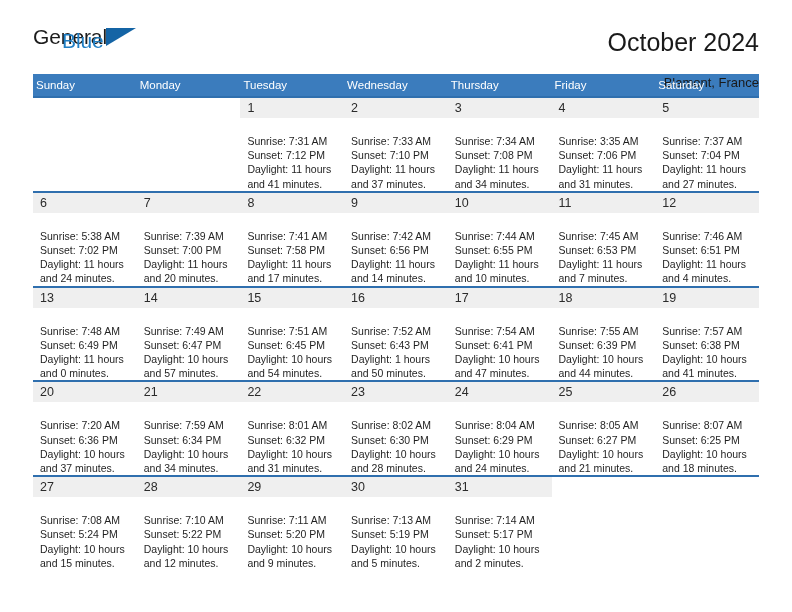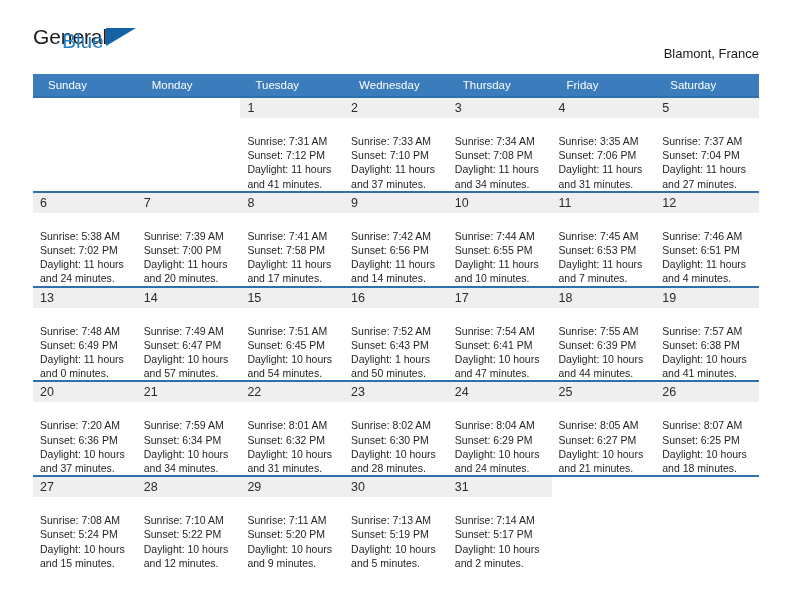--- a/index.html
+++ b/index.html
@@ -85,21 +85,21 @@
     width: 726px;
     border-collapse: collapse;
     table-layout: fixed;
   }
   .calendar th {
     background: #3b7cbd;
     color: #ffffff;
     font-size: 11.5px;
     font-weight: normal;
     text-align: left;
-    padding: 5px 0 5px 15px;
+    padding: 5px 0 5px 3px;
     height: 20px;
     box-sizing: border-box;
   }
   .calendar td {
     vertical-align: top;
     padding: 0;
     border-top: 2px solid #2f6fae;
     width: 103.7px;
     height: 89px;
     box-sizing: border-box;
@@ -139,20 +139,21 @@
 
   <div class="masthead">
 
     <div class="logo">
       <span class="logo-general">General</span>
       <span class="logo-tri"></span>
       <span class="logo-blue">Blue</span>
     </div>
 
     <div class="titleblock">
+      <div class="cal-title">October 2024</div>
       <div class="cal-subtitle">Blamont, France</div>
     </div>
 
   </div>
 
   <table class="calendar">
     <thead>
       <tr>
         <th>Sunday</th>
         <th>Monday</th>

